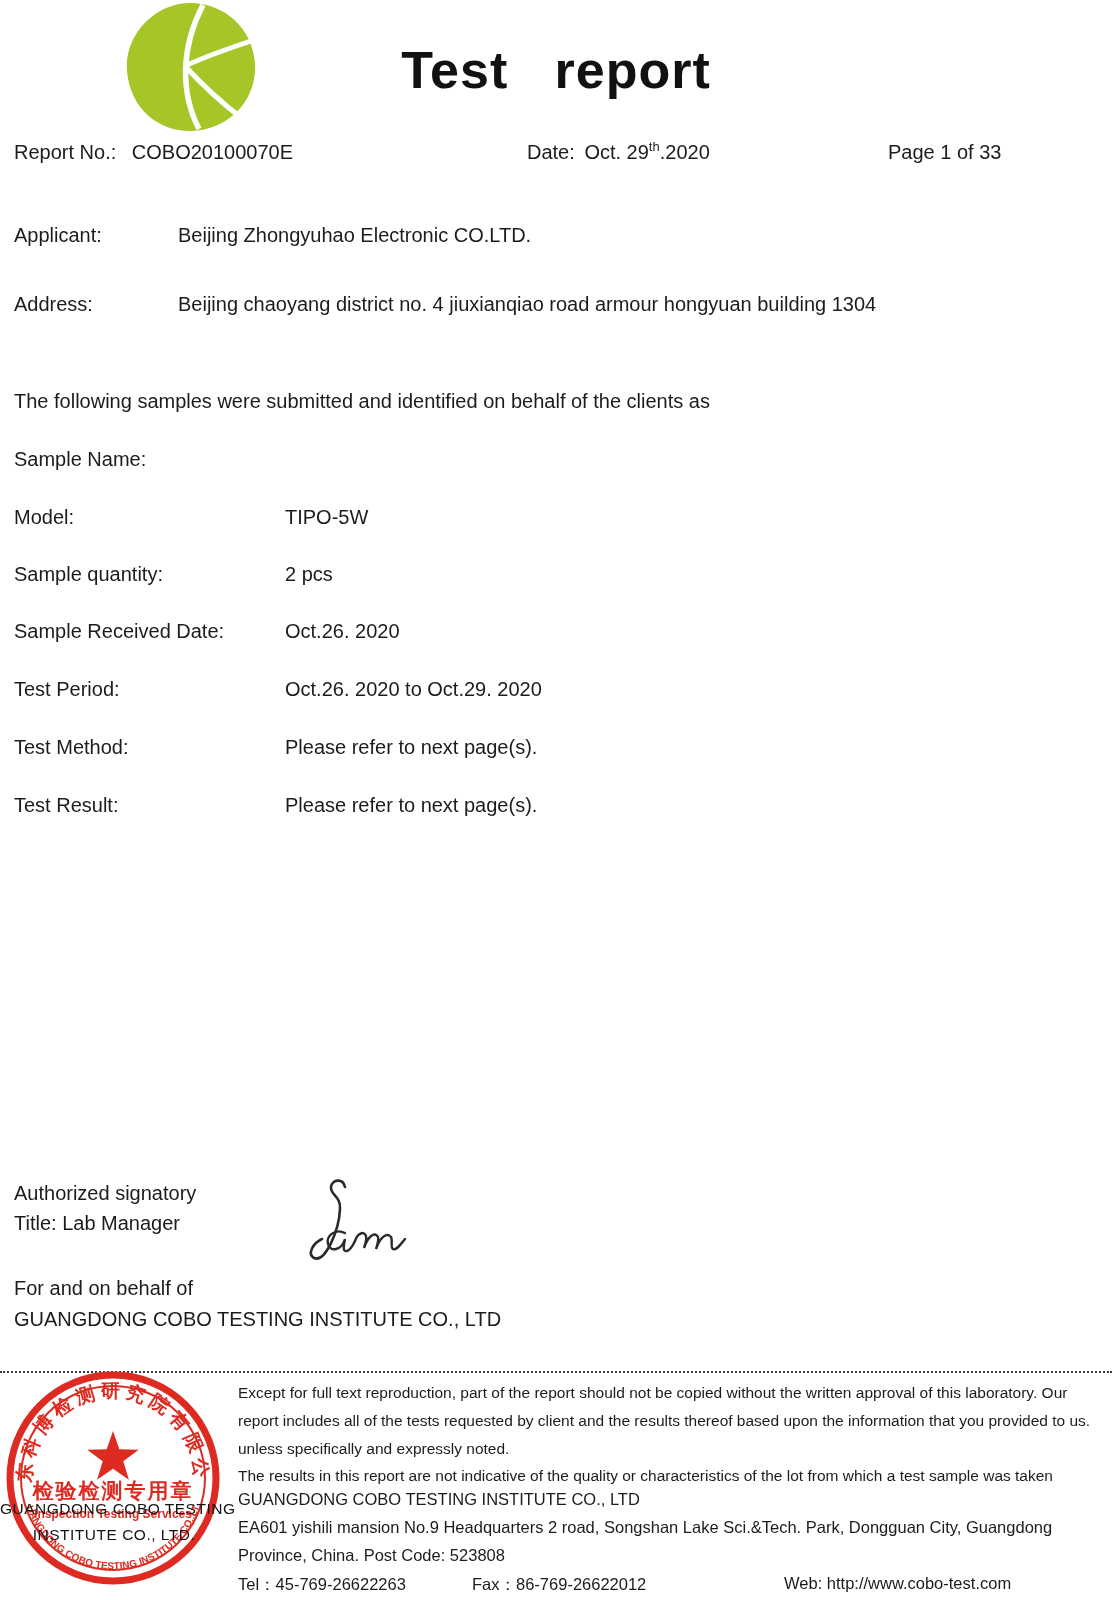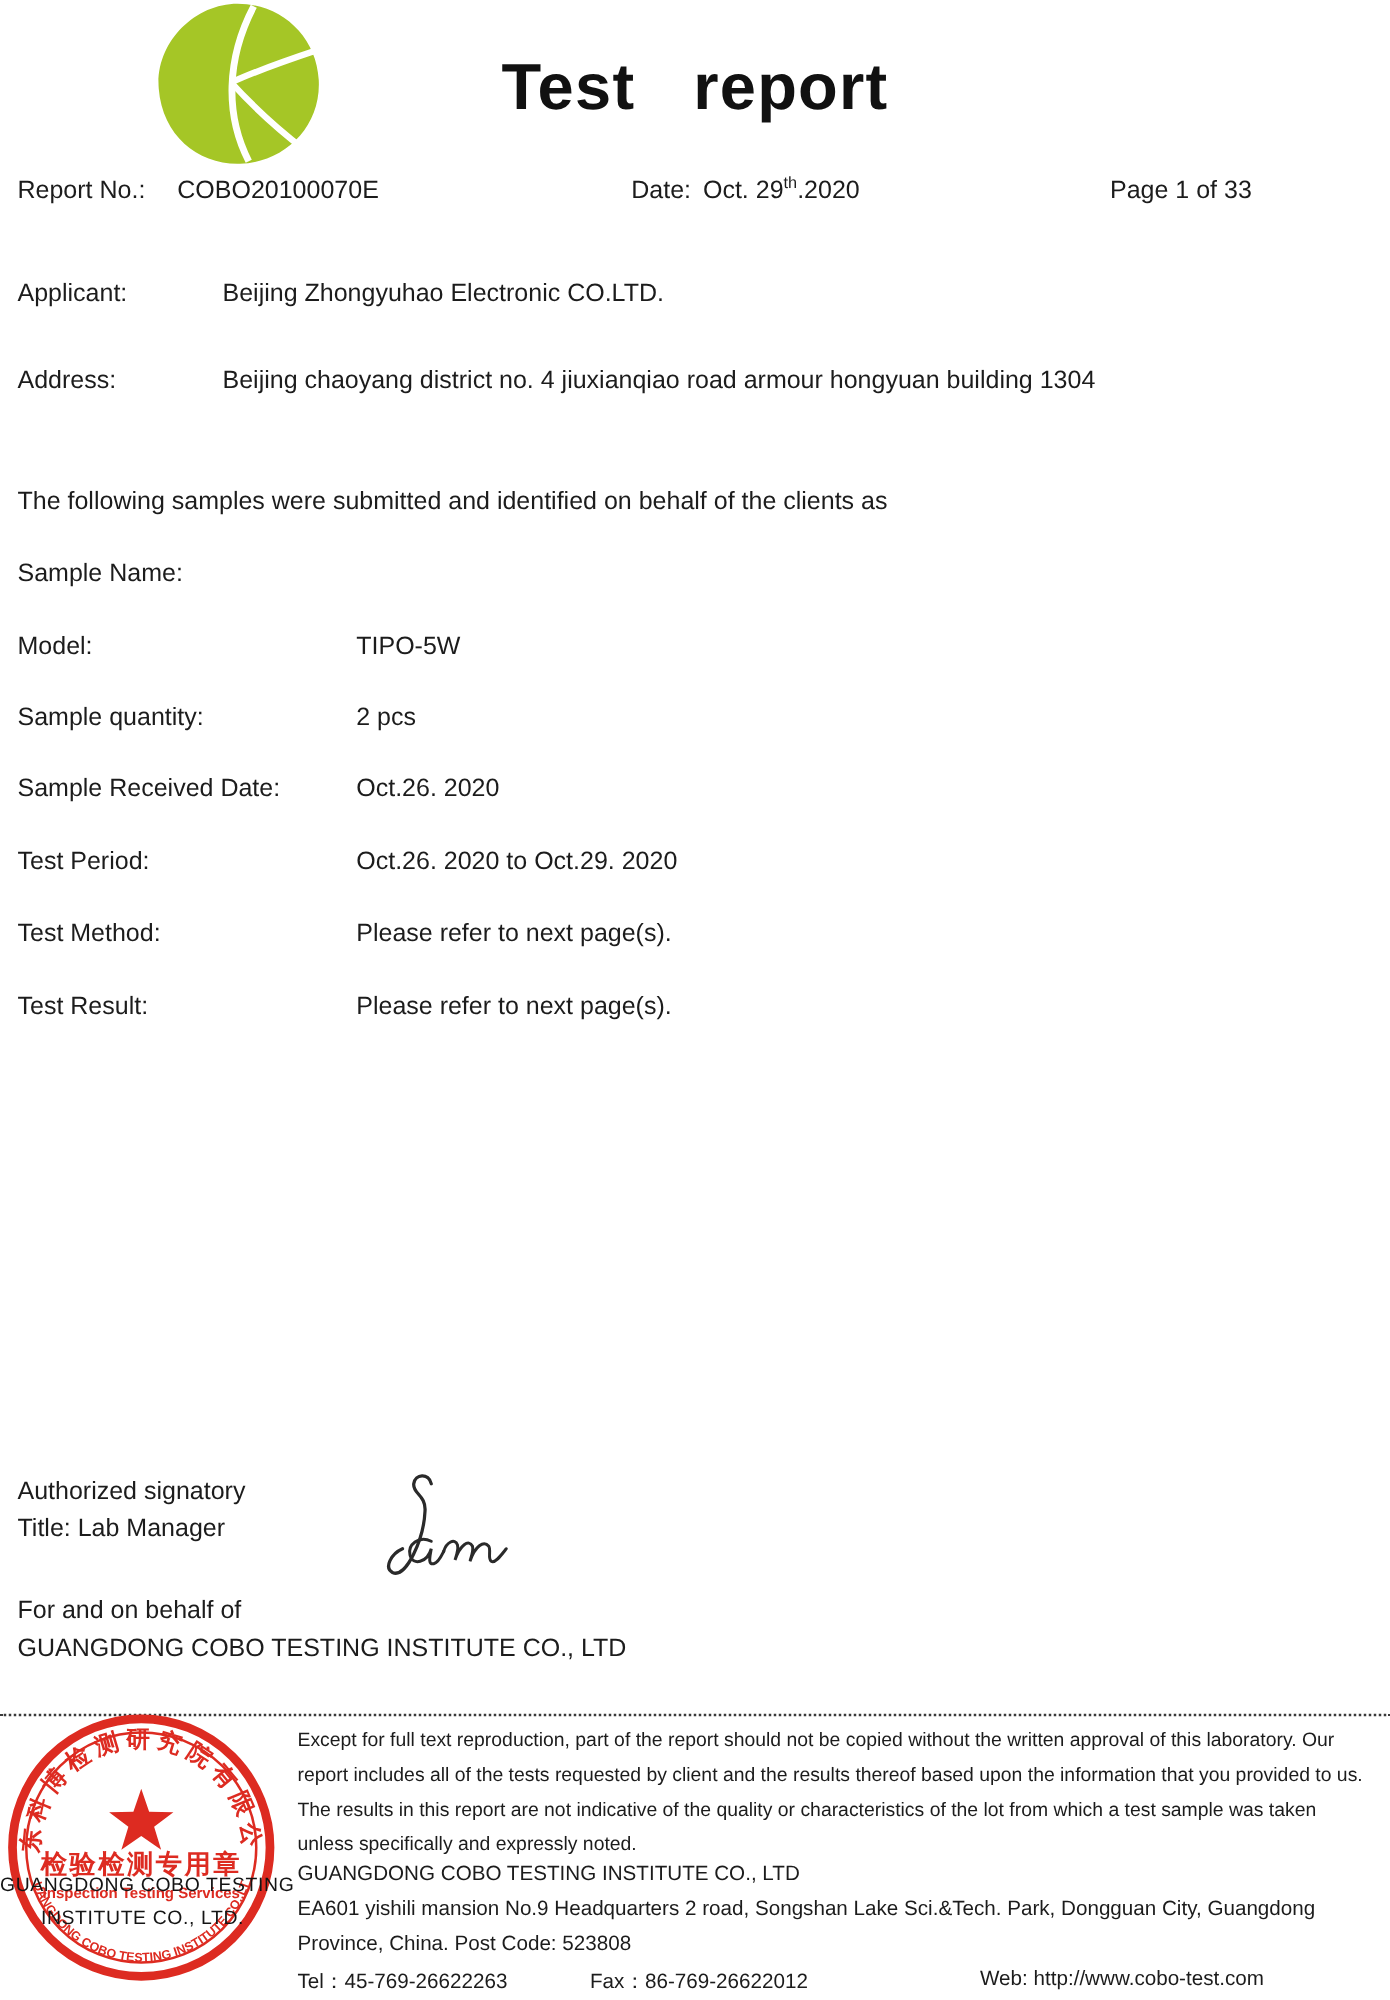--- a/index.html
+++ b/index.html
@@ -37,23 +37,23 @@
     <path d="M 67,1 C 101,1 130,26 132,62 C 134,100 104,128 69,129 C 36,130 7,107 4,69 C 1,33 32,1 67,1 Z" fill="#a5c626"></path>
     <path d="M 80,3 C 58,45 57,90 76,127" fill="none" stroke="#ffffff" stroke-width="5.5"></path>
     <path d="M 131,38 C 104,47 79,56 62,64" fill="none" stroke="#ffffff" stroke-width="5"></path>
     <path d="M 62,64 C 82,86 104,105 121,118" fill="none" stroke="#ffffff" stroke-width="5"></path>
   </svg>
 
   <div class="abs doc-title">Test   report</div>
 
   <div class="abs hdr" style="left:14px;">
     <span>Report No.:</span>
-    <span style="margin-left:20px;">COBO20100070E</span>
+    <span style="margin-left:10px;">COBO20100070E</span>
   </div>
-  <div class="abs hdr" style="left:505px;text-align:right;">
+  <div class="abs hdr" style="left:527px;text-align:right;">
     <span>Date:</span>
     <span style="margin-left:4px;">Oct. 29</span><sup class="th">th</sup><span>.2020</span>
   </div>
   <div class="abs hdr" style="left:888px;">Page 1 of 33</div>
 
   <div class="abs lbl" style="left:14px;top:224px;">Applicant:</div>
   <div class="abs val" style="left:178px;top:224px;">Beijing Zhongyuhao Electronic CO.LTD.</div>
   <div class="abs lbl" style="left:14px;top:293px;">Address:</div>
   <div class="abs val" style="left:178px;top:293px;">Beijing chaoyang district no. 4 jiuxianqiao road armour hongyuan building 1304</div>
 
@@ -83,22 +83,22 @@
   </svg>
 
   <div class="abs val" style="left:14px;top:1277px;">For and on behalf of</div>
   <div class="abs val" style="left:14px;top:1308px;">GUANGDONG COBO TESTING INSTITUTE CO., LTD</div>
 
   <div class="abs dotted-rule"></div>
 
   <div class="abs disc">
     <div>Except for full text reproduction, part of the report should not be copied without the written approval of this laboratory. Our</div>
     <div>report includes all of the tests requested by client and the results thereof based upon the information that you provided to us.</div>
+    <div>unless specifically and expressly noted.</div>
     <div>The results in this report are not indicative of the quality or characteristics of the lot from which a test sample was taken</div>
-    <div>unless specifically and expressly noted.</div>
   </div>
 
   <div class="abs foot-line" style="top:1490px;">GUANGDONG COBO TESTING INSTITUTE CO., LTD</div>
   <div class="abs foot-line" style="top:1518px;">EA601 yishili mansion No.9 Headquarters 2 road, Songshan Lake Sci.&amp;Tech. Park, Dongguan City, Guangdong</div>
   <div class="abs foot-line" style="top:1546px;">Province, China. Post Code: 523808</div>
 
   <div class="abs foot-line" style="top:1574px;">
     <span>Tel：</span><span>45-769-26622263</span>
   </div>
   <div class="abs foot-line" style="left:472px;top:1574px;">

